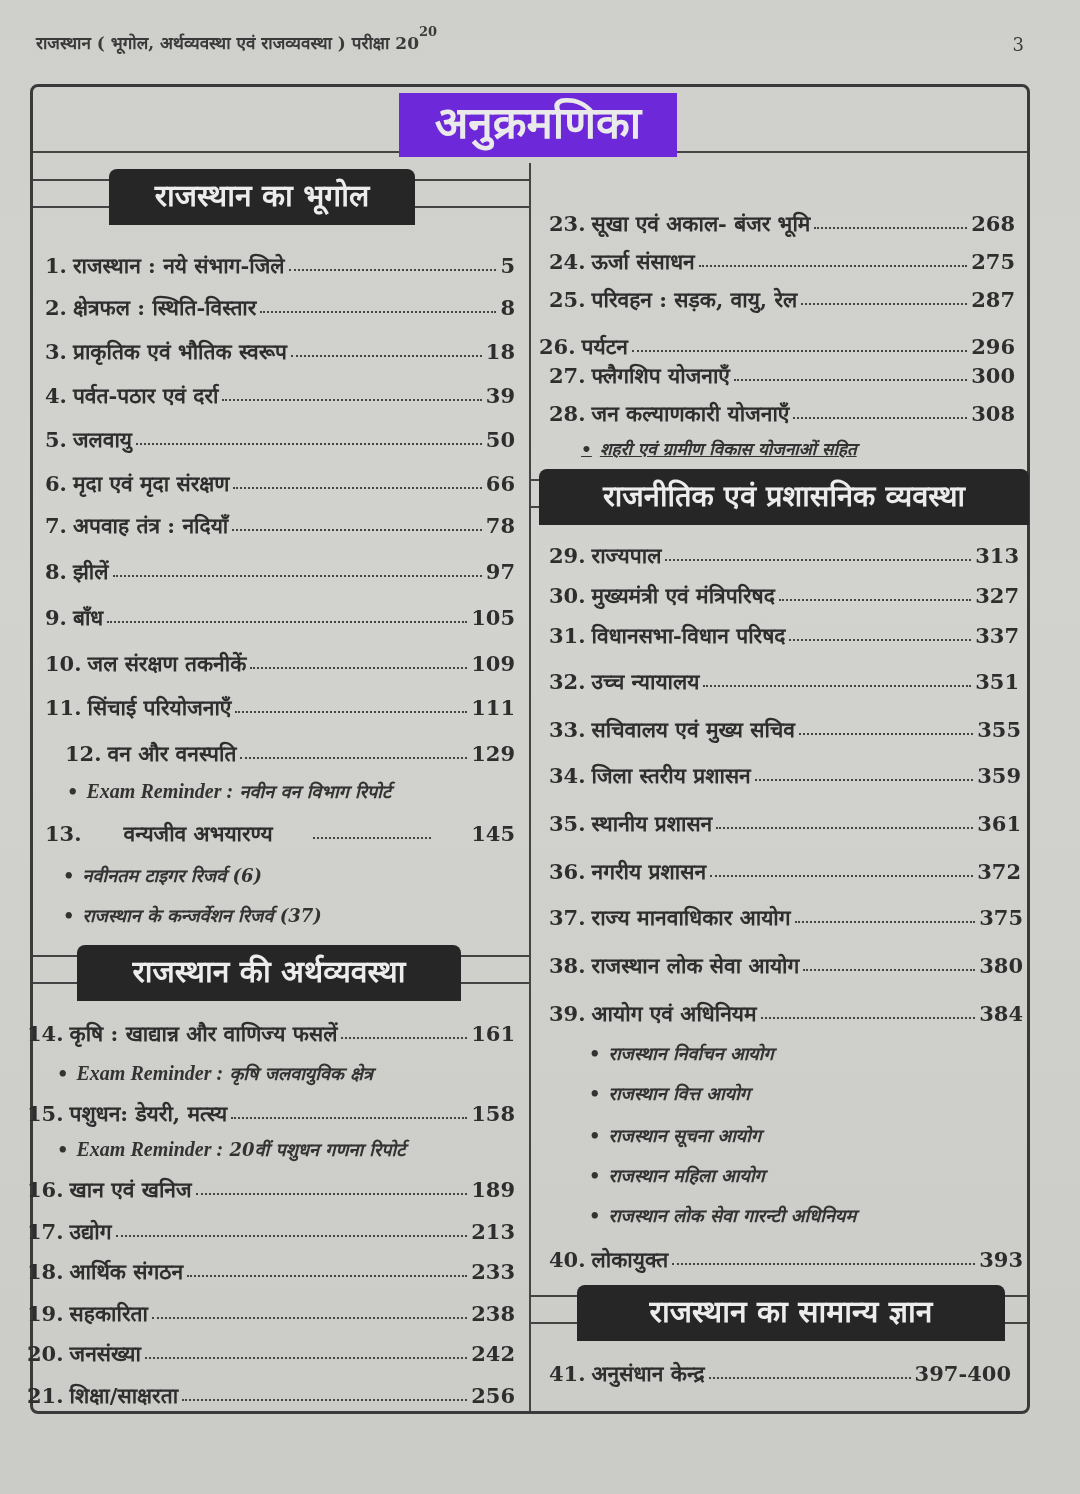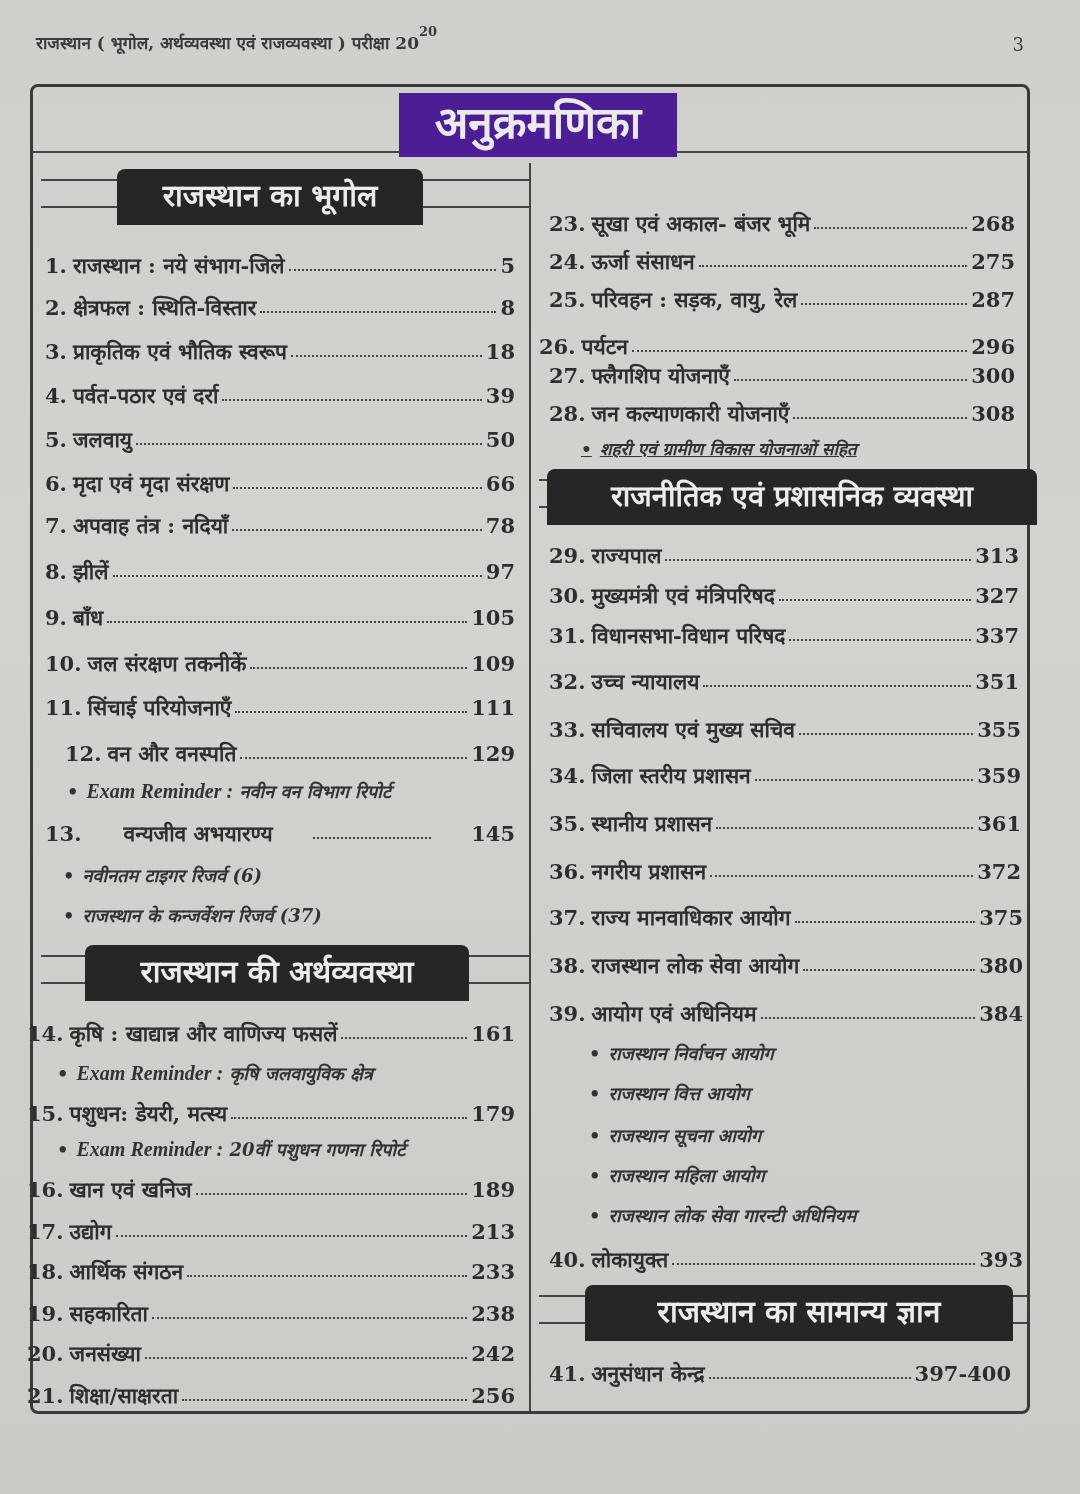--- a/index.html
+++ b/index.html
@@ -32,37 +32,37 @@
     }
     .title-band {
       position: absolute; left: 0; top: 0; right: 0; height: 76px;
     }
     .title-line {
       position: absolute; left: 0; right: 0; height: 0;
       border-top: 2px solid #444;
     }
     .main-title {
       position: absolute; left: 366px; top: 6px; width: 278px; height: 64px;
-      background: #4c1d95; color: #eaeaea;
+      background: #6d28d9; color: #eaeaea;
       font-family: "DejaVu Sans", sans-serif;
       font-size: 44px; line-height: 60px; text-align: center;
       font-weight: bold;
     }
     .col-divider {
       position: absolute; left: 496px; top: 76px; bottom: 0;
       border-left: 2px solid #444;
     }
     .col {
       position: absolute; top: 76px; bottom: 0;
     }
     .col-left { left: 0; width: 496px; }
     .col-right { left: 498px; right: 0; }
 
     .section-header {
-      position: absolute; left: 8px; right: 0; height: 41px;
+      position: absolute; left: 0; right: 0; height: 41px;
     }
     .section-header .rule-top, .section-header .rule-bot {
       position: absolute; left: 0; right: 0; border-top: 2px solid #444;
     }
     .section-header .rule-top { top: 10px; }
     .section-header .rule-bot { bottom: 2px; }
     .section-pill {
       position: absolute; top: 0; height: 56px;
       background: #262626; color: #ececec;
       border-radius: 8px 8px 0 0;
@@ -205,21 +205,21 @@
         <span class="num">14.</span>
         <span class="label">कृषि : खाद्यान्न और वाणिज्य फसलें</span>
         <span class="dots"></span>
         <span class="page">161</span>
       </div>
     <div class="sub" style="left:24px;top:898px;"><span class="bullet">•</span><span class="em">Exam Reminder :</span> <span>कृषि जलवायुविक क्षेत्र</span></div>
     <div class="entry" style="left:-6px;right:14px;top:936px;">
         <span class="num">15.</span>
         <span class="label">पशुधन: डेयरी, मत्स्य</span>
         <span class="dots"></span>
-        <span class="page">179</span>
+        <span class="page">158</span>
       </div>
     <div class="sub" style="left:24px;top:974px;"><span class="bullet">•</span><span class="em">Exam Reminder :</span> <span>20वीं पशुधन गणना रिपोर्ट</span></div>
     <div class="entry" style="left:-6px;right:14px;top:1012px;">
         <span class="num">16.</span>
         <span class="label">खान एवं खनिज</span>
         <span class="dots"></span>
         <span class="page">189</span>
       </div>
     <div class="entry" style="left:-6px;right:14px;top:1054px;">
         <span class="num">17.</span>

